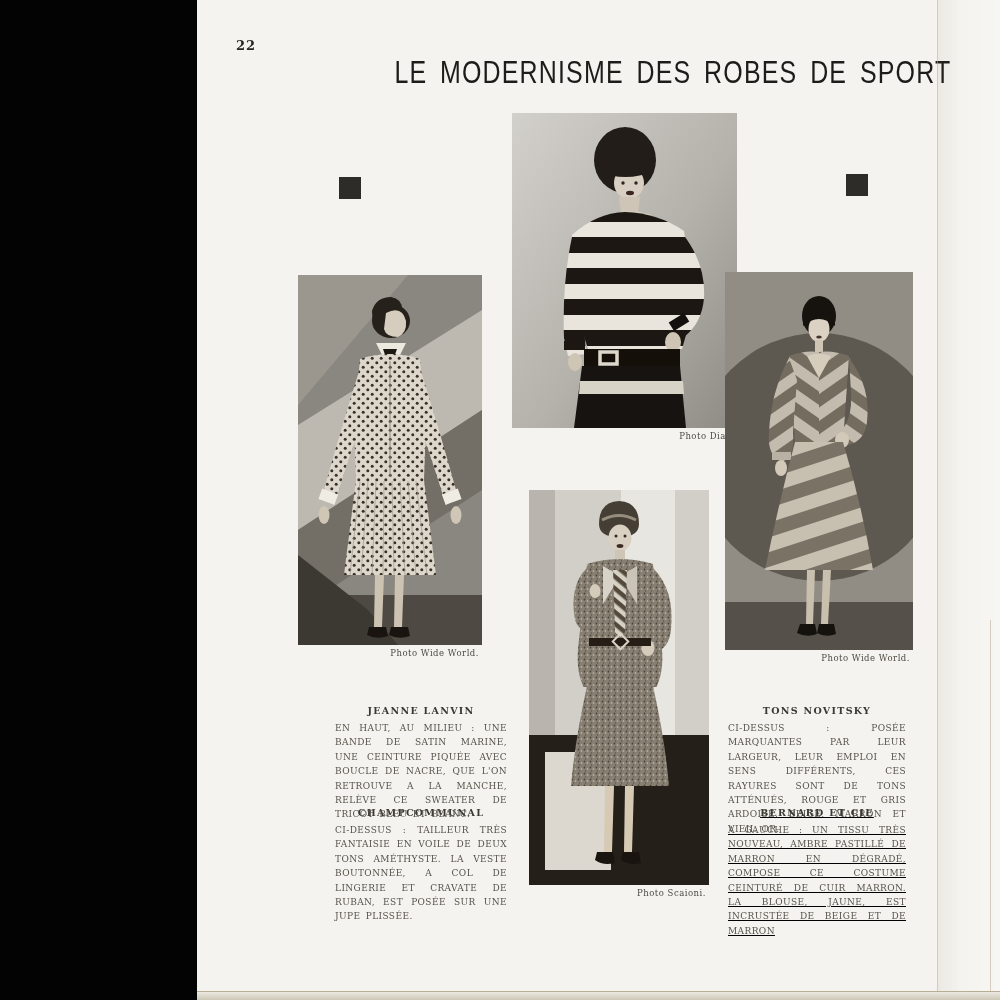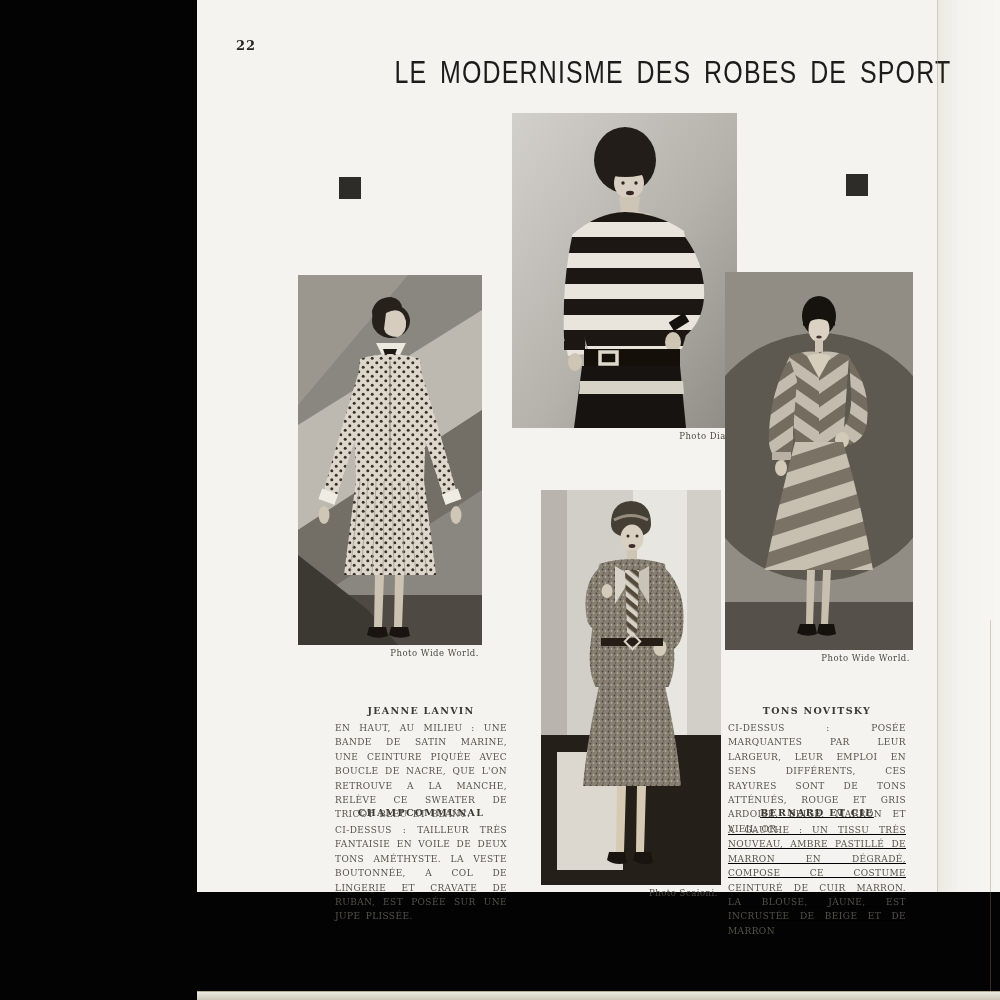--- a/index.html
+++ b/index.html
@@ -1,18 +1,18 @@
 <!DOCTYPE html>
 <html><head>
 <meta charset="utf-8">
 <style>
   html,body { margin:0; padding:0; background:#000; }
   .stage { position:relative; width:1000px; height:1000px; background:#030303; overflow:hidden;
            font-family:"DejaVu Serif", serif; }
-  .sheet { position:absolute; left:197px; top:0; width:803px; height:892px; background:#f4f3ef; }
+  .sheet { position:absolute; left:197px; top:0; width:803px; height:1000px; background:#f4f3ef; }
 
   
   .fold { position:absolute; left:740px; top:0; width:63px; height:100%;
           border-left:1px solid rgba(168,148,110,.45);
           background:linear-gradient(to right, rgba(120,100,60,.07), rgba(0,0,0,0) 35%, rgba(255,255,255,.25)); }
   .fold-inner-line { position:absolute; left:793px; top:620px; width:1px; height:380px; background:rgba(150,130,95,.35); }
   .bottom-edge { position:absolute; left:0; top:991px; width:100%; height:9px;
                  border-top:1px solid rgba(150,135,100,.4);
                  background:linear-gradient(#ece9e1, #c9c4b2); }
 
@@ -26,21 +26,21 @@
 
   .sq { position:absolute; width:22px; height:22px; background:#2e2c29; }
   .sq-left  { left:142px; top:177px; }
   .sq-right { left:649px; top:174px; }
 
   figure.photo { position:absolute; margin:0; }
   figure.photo svg { display:block; }
   .photo-top    { left:291px; top:113px; width:225px; height:315px;padding-left:24px; }
   .photo-left   { left:101px; top:275px; width:184px; height:370px; }
   .photo-right  { left:528px; top:272px; width:188px; height:378px; }
-  .photo-bottom { left:344px; top:490px; width:180px; height:395px; }
+  .photo-bottom { left:332px; top:490px; width:180px; height:395px; }
   .credit { position:absolute; right:3px; top:100%; margin-top:3px; font-size:8.5px;
             letter-spacing:.5px; color:#4c4a42; white-space:nowrap; }
 
   .section { position:absolute; }
   .sec-lanvin   { left:138px; top:705px; width:172px; }
   .sec-champ    { left:138px; top:807px; width:172px; }
   .sec-novitsky { left:531px; top:705px; width:178px; }
   .sec-bernard  { left:531px; top:807px; width:178px;text-decoration:underline; }
   .sec-heading { margin:0; text-align:center; font-size:9.5px; font-weight:bold;
                  letter-spacing:1.3px; color:#3a3932; }

